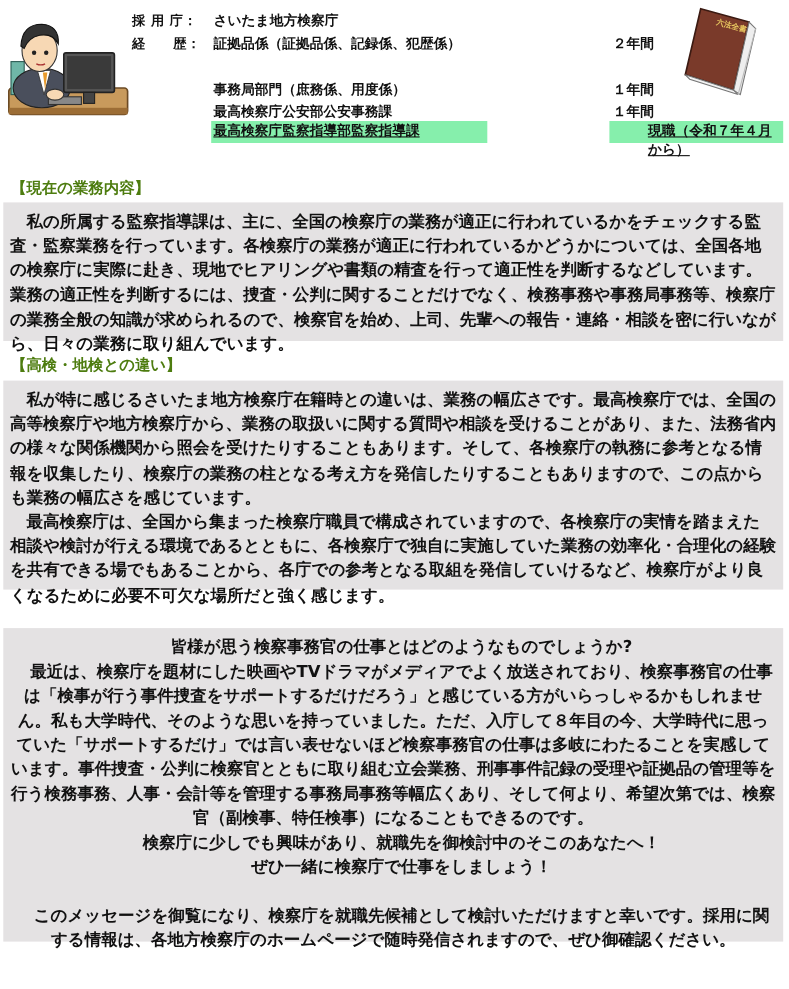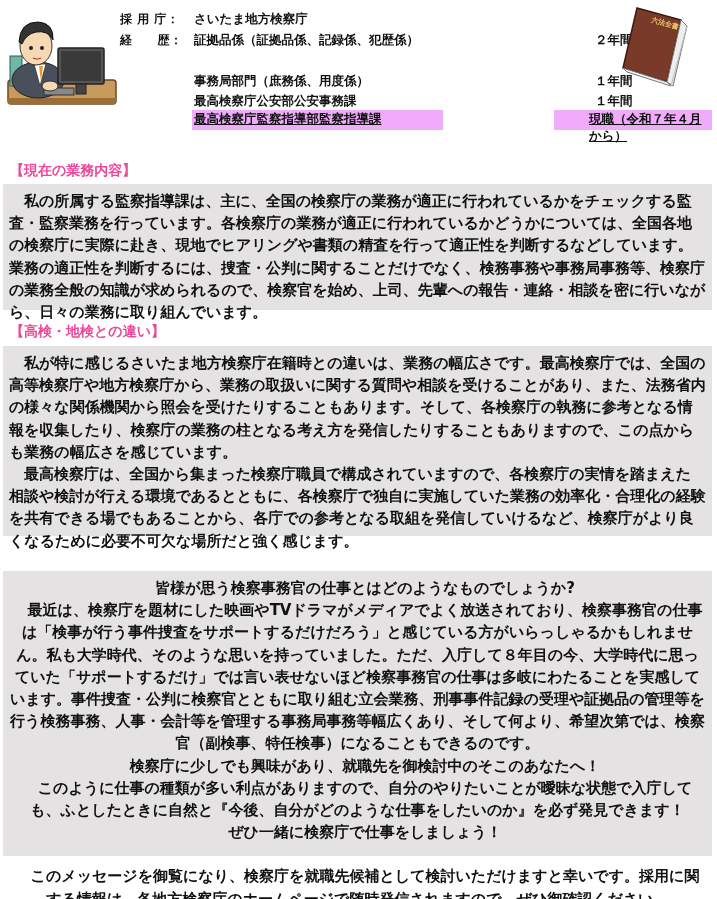--- a/index.html
+++ b/index.html
@@ -4,27 +4,27 @@
 <style>
   html, body { margin:0; padding:0; background:#ffffff; }
   body { width:717px; height:899px; position:relative; overflow:hidden;
          font-family:"DejaVu Sans", "Liberation Sans", sans-serif; color:#111; font-weight:bold; }
   .profile { position:absolute; left:0; top:0; width:717px; height:140px; }
   .avatar { position:absolute; left:6px; top:8px; width:112px; height:100px; }
   .book { position:absolute; left:615px; top:2px; width:80px; height:85px; }
   .prow { position:absolute; font-size:12.5px; line-height:18px; height:20px; white-space:nowrap; }
   .plabel { position:absolute; left:120px; width:62px; font-size:12px; letter-spacing:0.5px; }
   .pval { position:absolute; left:194px; font-size:12.5px; }
-  .pdur { position:absolute; left:557px; font-size:12.5px;margin-left:38px; }
-  .hl { background:#f0abfc; }
+  .pdur { position:absolute; left:557px; font-size:12.5px; }
+  .hl { background:#86efac; }
   .hl1 { position:absolute; left:192px; top:110px; width:251px; height:20px; }
   .hl2 { position:absolute; left:554px; top:110px; width:158px; height:20px; }
   .hl1 span, .hl2 span { position:absolute; top:1px; font-size:12.5px; text-decoration:underline; }
   .hl1 span { left:2px; } .hl2 span { left:3px;margin-left:32px; }
-  .sec-title { position:absolute; left:10px; font-size:14px; color:#ec4899; font-weight:bold; }
+  .sec-title { position:absolute; left:10px; font-size:14px; color:#4d7c0f; font-weight:bold; }
   .box { position:absolute; left:3px; width:709px; background:#e4e2e3; box-sizing:border-box; padding:6px 6px 0 6px; }
   .box p { margin:0; font-size:15px; line-height:22.2px; text-indent:1em; }
 </style>
 </head>
 <body>
 
 <div class="profile">
   <svg class="avatar" viewBox="0 0 112 100">
     <rect x="2" y="72" width="108" height="24" rx="3" fill="#c89a5c" stroke="#6b4a24" stroke-width="1.5"></rect>
     <rect x="2" y="90" width="108" height="6" fill="#9c6d35"></rect>
@@ -86,17 +86,16 @@
 <div class="box" style="top:346px;height:190px;">
   <p>私が特に感じるさいたま地方検察庁在籍時との違いは、業務の幅広さです。最高検察庁では、全国の高等検察庁や地方検察庁から、業務の取扱いに関する質問や相談を受けることがあり、また、法務省内の様々な関係機関から照会を受けたりすることもあります。そして、各検察庁の執務に参考となる情報を収集したり、検察庁の業務の柱となる考え方を発信したりすることもありますので、この点からも業務の幅広さを感じています。</p>
   <p>最高検察庁は、全国から集まった検察庁職員で構成されていますので、各検察庁の実情を踏まえた相談や検討が行える環境であるとともに、各検察庁で独自に実施していた業務の効率化・合理化の経験を共有できる場でもあることから、各庁での参考となる取組を発信していけるなど、検察庁がより良くなるために必要不可欠な場所だと強く感じます。</p>
 </div>
 
 <div class="sec-title" style="top:573px;margin-top:18px;">【メッセージ】</div>
 <div class="box" style="top:571px;height:285px;text-align:center;">
   <p>皆様が思う検察事務官の仕事とはどのようなものでしょうか?</p>
   <p>最近は、検察庁を題材にした映画やTVドラマがメディアでよく放送されており、検察事務官の仕事は「検事が行う事件捜査をサポートするだけだろう」と感じている方がいらっしゃるかもしれません。私も大学時代、そのような思いを持っていました。ただ、入庁して８年目の今、大学時代に思っていた「サポートするだけ」では言い表せないほど検察事務官の仕事は多岐にわたることを実感しています。事件捜査・公判に検察官とともに取り組む立会業務、刑事事件記録の受理や証拠品の管理等を行う検務事務、人事・会計等を管理する事務局事務等幅広くあり、そして何より、希望次第では、検察官（副検事、特任検事）になることもできるのです。</p>
   <p>検察庁に少しでも興味があり、就職先を御検討中のそこのあなたへ！</p>
-  <p>このように仕事の種類が多い利点がありますので、自分のやりたいことが曖昧な状態で入庁しても、ふとしたときに自然と『今後、自分がどのような仕事をしたいのか』を必ず発見できます！</p>
   <p>ぜひ一緒に検察庁で仕事をしましょう！</p>
   <p style="height:22px"></p>
   <p>このメッセージを御覧になり、検察庁を就職先候補として検討いただけますと幸いです。採用に関する情報は、各地方検察庁のホームページで随時発信されますので、ぜひ御確認ください。</p>
 </div>
 
 </body></html>

